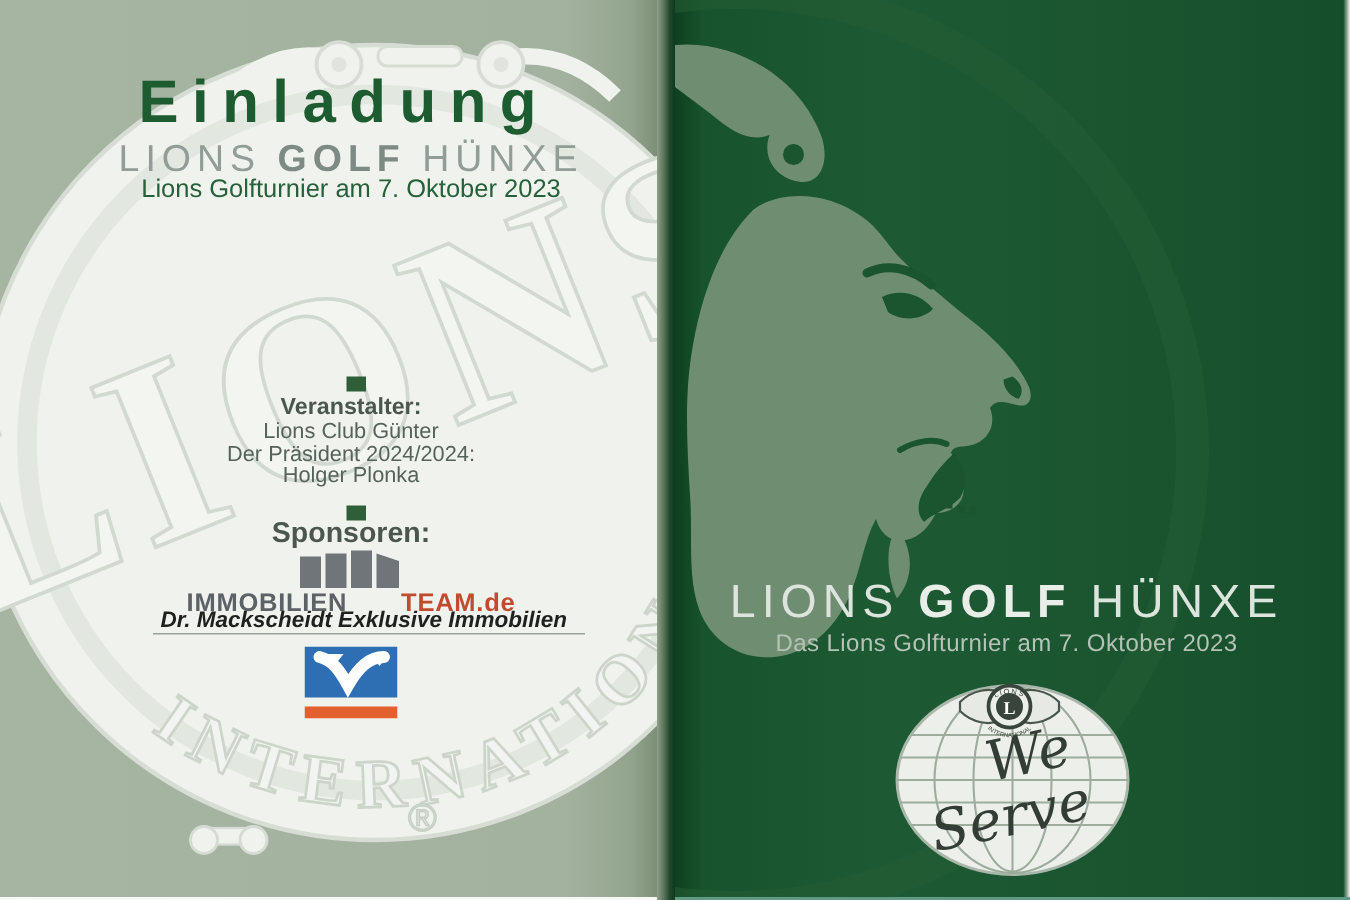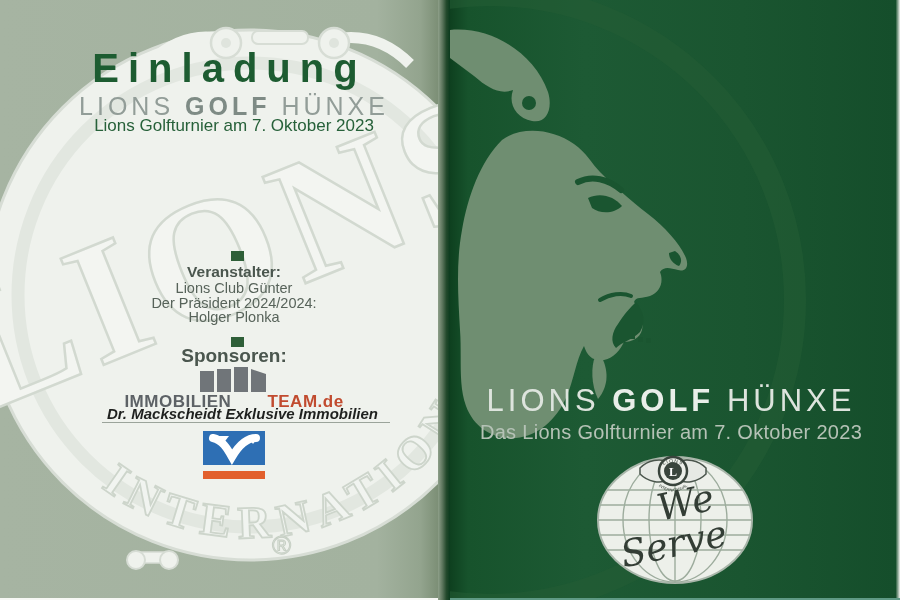--- a/index.html
+++ b/index.html
@@ -35,21 +35,21 @@
   .fold{width:12px;height:600px;flex:0 0 12px;
     background:linear-gradient(90deg,#8fa08a 0%,#5f775f 35%,#23492c 70%,#0b3a1e 100%);}
 
   
   .panel-right{position:relative;width:450px;height:600px;flex:0 0 450px;overflow:hidden;
     background:linear-gradient(90deg,#0e401f 0%,#17532c 4%,#1d5a34 30%,#1a5530 65%,#154e2b 99%,#f2f2ee 100%);}
   .wm-lion{position:absolute;left:0;top:0;width:450px;height:600px;}
   .rp-block{position:absolute;left:0;right:8px;text-align:center;}
   .rp-title{top:383px;font-size:31px;letter-spacing:4px;color:#dde4dd;}
   .rp-title .bold{font-weight:bold;color:#e9eee9;}
-  .rp-sub{top:421px;font-size:20px;letter-spacing:.3px;color:#b5c2b6;}
+  .rp-sub{top:421px;font-size:16px;letter-spacing:.3px;color:#b5c2b6;}
   .globe-wrap{position:absolute;left:140px;top:446px;}
 
   .edge-bottom-left{position:absolute;left:0;bottom:0;width:438px;height:2px;background:#f7f8f5;}
   .edge-bottom-right{position:absolute;left:450px;bottom:0;right:0;height:2px;background:#5f9a85;}
 </style>
 </head>
 <body>
 
 <div class="card">
 

